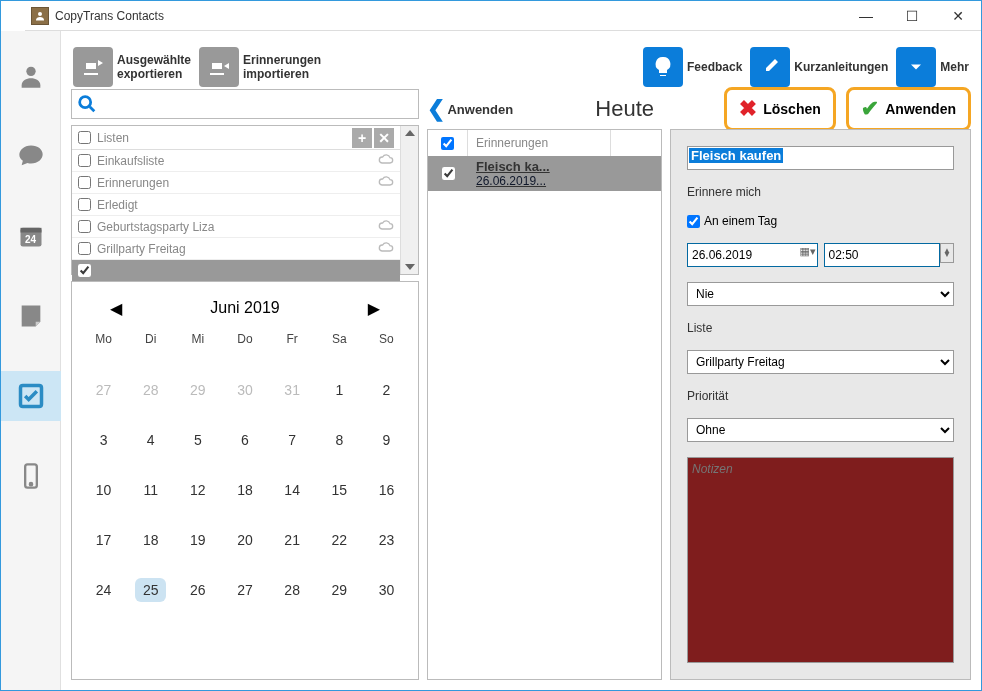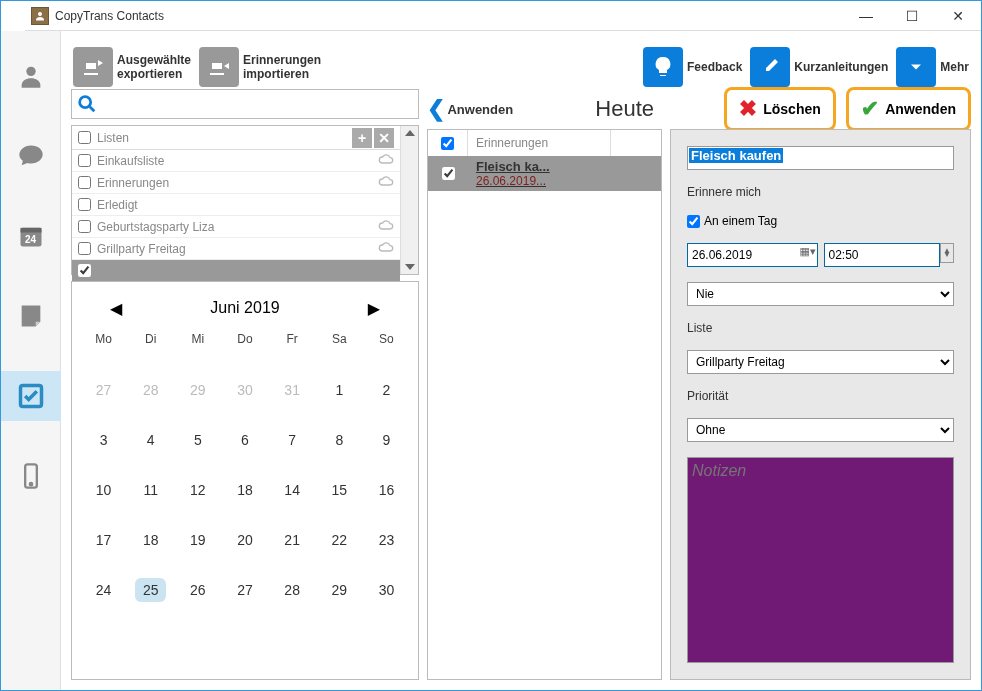--- a/index.html
+++ b/index.html
@@ -57,39 +57,39 @@
 .back-btn .chev { color: #0b7dda; font-size: 22px; font-weight: bold;}
 .today-lbl { font-size: 22px; color: #333; margin-left: auto; margin-right: 8px; }
 .reminder-table { border: 1px solid #bbb; flex: 1; background: #fff; }
 .rem-header { display: flex; height: 26px; font-size: 12px; color: #888; }
 .rem-header .chk { width: 40px; border-right: 1px solid #ddd; display:flex;align-items:center;justify-content:center;}
 .rem-header .lbl { flex: 1; padding: 0 8px; display:flex; align-items:center; border-right:1px solid #ddd;}
 .rem-row { display: flex; background: #999; color: #333; }
 .rem-row .chk { width: 40px; display:flex;align-items:center;justify-content:center; padding: 8px 0;}
 .rem-row .body { flex: 1; padding: 3px 8px; font-size: 13px; text-decoration: underline; }
 .rem-row .body .t1 { color: #333; font-weight: bold; }
-.rem-row .body .t2 { color: #7f1d1d; font-size: 12px; }
+.rem-row .body .t2 { color: #0f172a; font-size: 12px; }
 .rem-row .spare {width: 50px; background:#999; }
 .right-col { flex: 1; display: flex; flex-direction: column; }
 .right-actions { height: 40px; display: flex; align-items: center; justify-content: flex-end; gap: 10px; }
 .big-btn { display: flex; align-items: center; gap: 6px; padding: 6px 12px; border: 3px solid #f5a623; border-radius: 8px; font-weight: bold; font-size: 14px; background: #fff;}
 .big-btn .bx { font-size: 22px; font-weight: bold; }
 .big-btn.del .bx { color: #e0222a; }
 .big-btn.apply .bx { color: #3aa53a; }
 .form-panel { border: 1px solid #bbb; flex: 1; background: #e8e8e8; padding: 16px; display:flex;flex-direction:column;gap:15px;}
 .title-input-wrap { background:#fff; border:1px solid #999; height:24px; padding:1px; display:flex; align-items:flex-start;}
 .title-input-wrap span{ background:#0b7dda; color:#fff; font-weight:bold; font-size:13px; padding:0 2px;}
 .form-label { font-size: 12px; color: #333; }
 .chk-row { display:flex; align-items:center; gap:4px; font-size:12px;}
 .date-row{ display:flex; gap:6px;}
 .date-row .dinput{flex:1; position:relative;}
 .dinput input{width:100%; height:24px; border:1px solid #0369a1; padding:0 4px; font-size:12px; background:#fff;}
 .dinput .picker{position:absolute; right:2px; top:2px; font-size:11px; color:#666; display:flex; gap:2px; align-items:center;}
 .select-row select{width:100%; height:24px; border:1px solid #999; background:#fff; font-size:12px; padding:0 4px;}
-.notes{width:100%; flex:1; border:1px solid #999; background:#701a75; padding:4px; font-size:16px; font-style:italic; color:#999; resize:none;}
+.notes{width:100%; flex:1; border:1px solid #999; background:#7f1d1d; padding:4px; font-size:12px; font-style:italic; color:#999; resize:none;}
 .cloud svg{width:16px;height:12px;}
 .spin{display:flex;flex-direction:column;line-height:0.5;font-size:8px;color:#666;border:1px solid #999; height:20px; justify-content:center; padding:0 2px;}
 </style>
 </head>
 <body>
 
 <div class="titlebar">
   <div class="app-icon">
     <svg viewBox="0 0 24 24" fill="#fff">
         <circle cx="12" cy="8" r="4"></circle>

